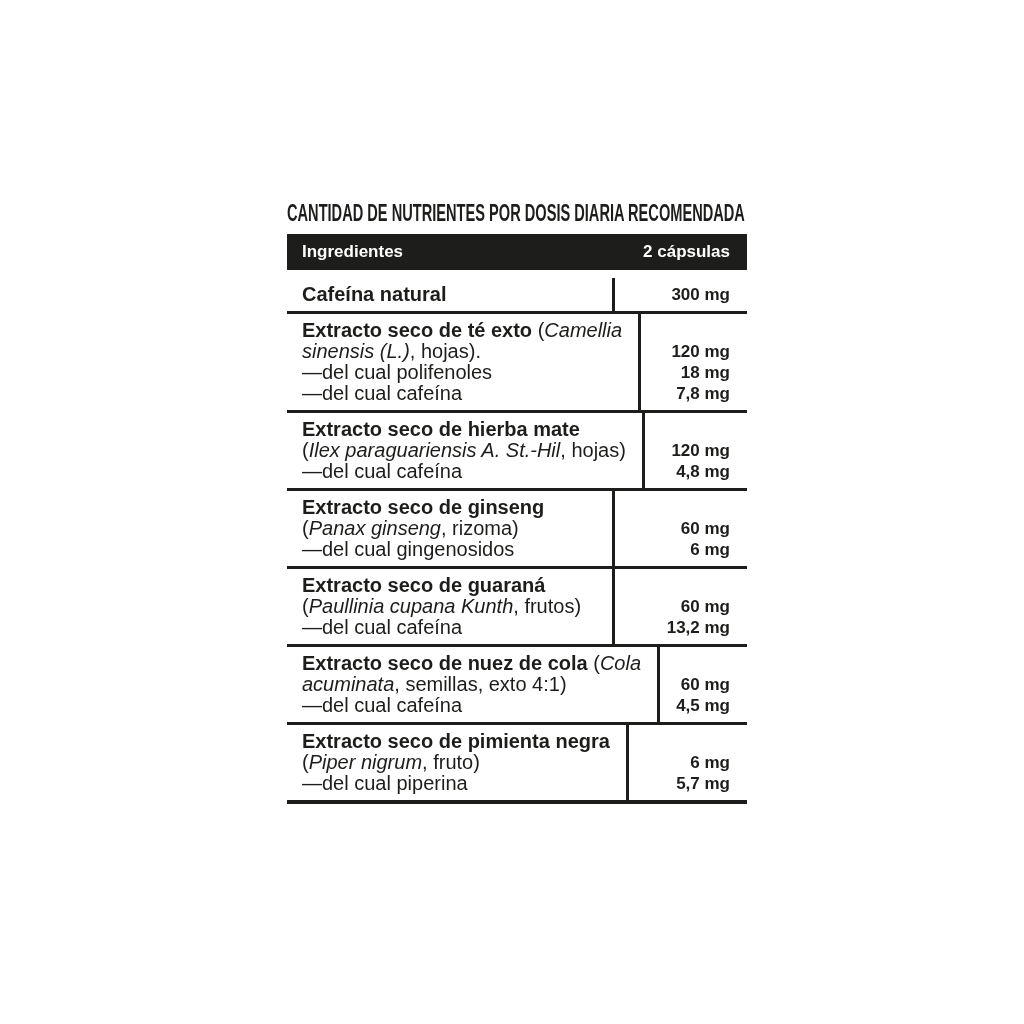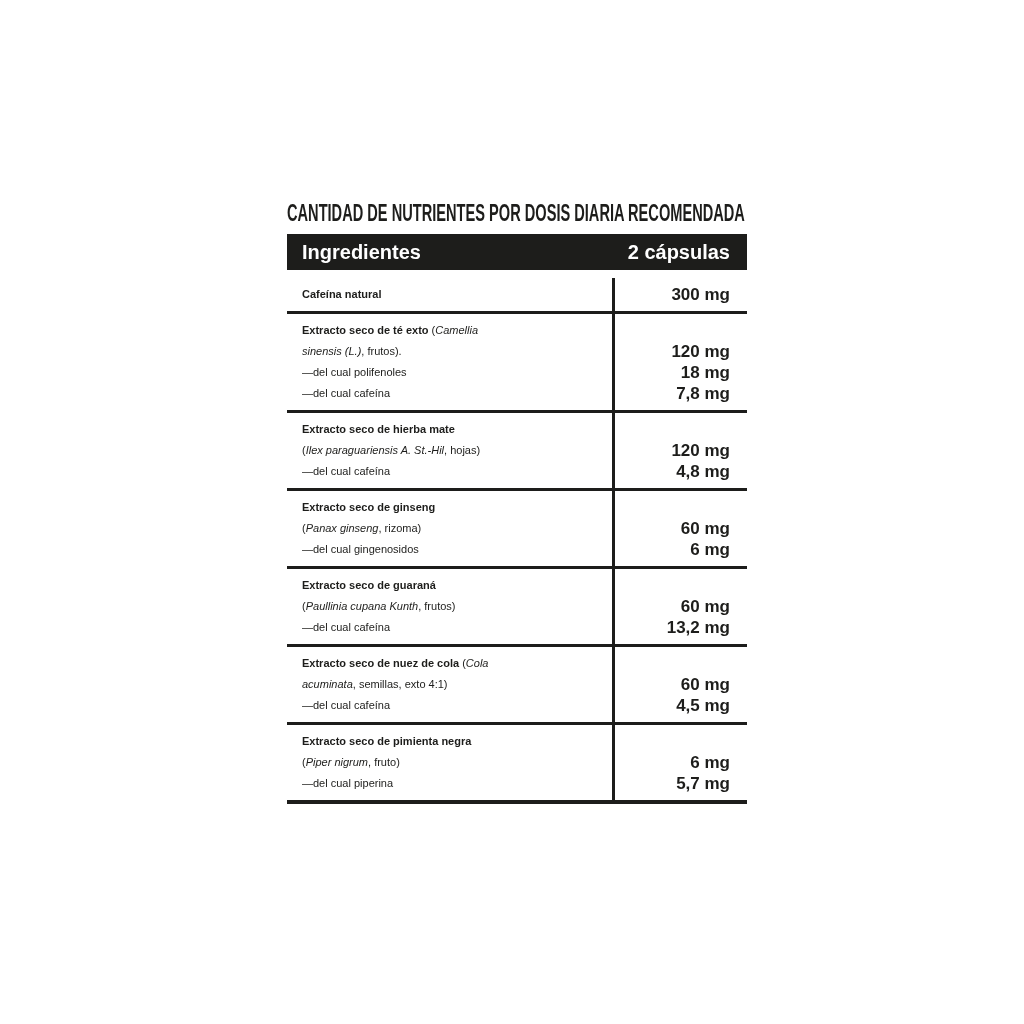--- a/index.html
+++ b/index.html
@@ -34,37 +34,37 @@
     color:var(--ink);
   }
   .header-bar{
     background:var(--header-bg);
     color:var(--header-fg);
     height:36px;
     display:flex;
     align-items:center;
     justify-content:space-between;
     padding:0 17px 0 15px;
-    font-size:20px;
+    font-size:17px;
     font-weight:bold;
   }
   .rows{
     margin-top:8px;
     border-bottom:4px solid var(--ink);
   }
   .row{
     display:flex;
     border-bottom:3px solid var(--ink);
     align-items:stretch;
   }
   .row:last-child{border-bottom:none;}
   .cell-left{
     flex:1;
     padding:6px 16px 6px 15px;
-    font-size:11px;
+    font-size:20px;
     line-height:21px;
   }
   .line{white-space:nowrap;}
   .seg-b{font-weight:bold;}
   .seg-i{font-style:italic;}
   .seg-r{font-weight:normal;}
   .cell-right{
     width:135px;
     border-left:3px solid var(--ink);
     padding:6px 17px 6px 4px;
@@ -92,21 +92,21 @@
         <div class="cell-left">
           <div class="line"><span class="seg-b">Cafeína natural</span></div>
         </div>
         <div class="cell-right">
           <div class="value">300 mg</div>
         </div>
       </div>
       <div class="row">
         <div class="cell-left">
           <div class="line"><span class="seg-b">Extracto seco de té exto </span><span class="seg-r">(</span><span class="seg-i">Camellia</span></div>
-          <div class="line"><span class="seg-i">sinensis (L.)</span><span class="seg-r">, frutos).</span></div>
+          <div class="line"><span class="seg-i">sinensis (L.)</span><span class="seg-r">, hojas).</span></div>
           <div class="line"><span class="seg-r">—del cual polifenoles</span></div>
           <div class="line"><span class="seg-r">—del cual cafeína</span></div>
         </div>
         <div class="cell-right">
           <div class="value">120 mg</div>
           <div class="value">18 mg</div>
           <div class="value">7,8 mg</div>
         </div>
       </div>
       <div class="row">

